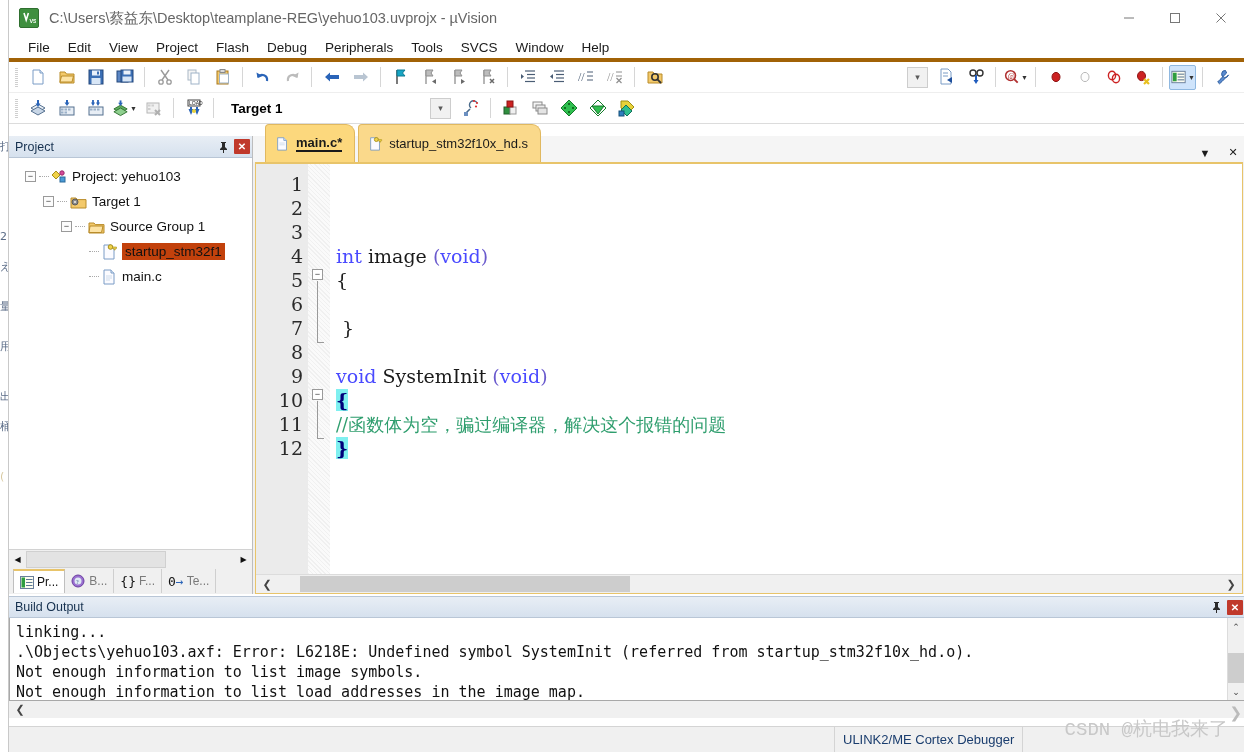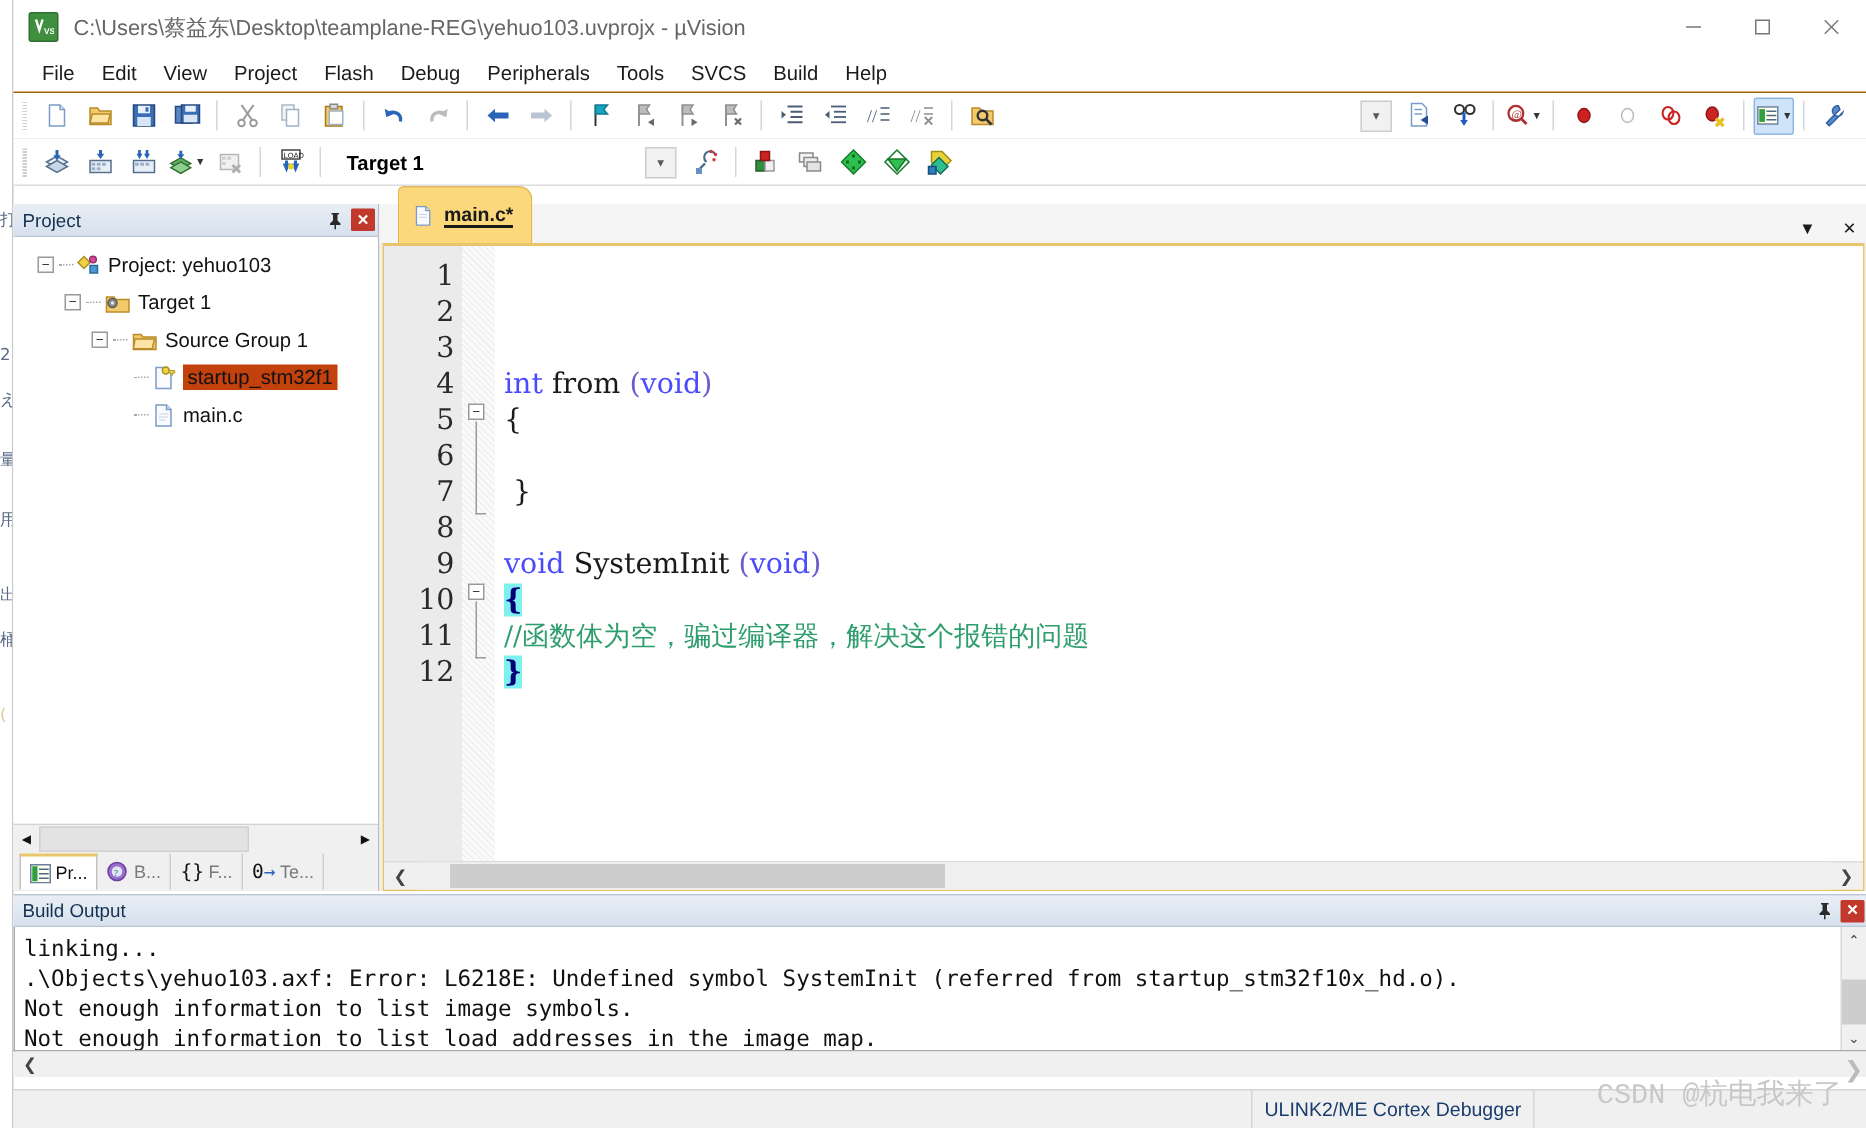--- a/index.html
+++ b/index.html
@@ -60,21 +60,21 @@
   .win-btn {
     width: 46px; height: 36px; display: flex;
     align-items: center; justify-content: center;
     color: #777; font-size: 14px;
   }
 
   
   .menubar {
     height: 26px; display: flex; align-items: center;
     padding-left: 10px; background: #ffffff;
-    border-bottom: 1px solid #a16207;
+    border-bottom: 4px solid #a16207;
   }
   .menu-item {
     padding: 3px 9px; font-size: 13.5px; color: #1b1b1b;
     font-family: "Liberation Sans", sans-serif; cursor: default;
   }
 
   
   .toolbar {
     height: 31px; display: flex; align-items: center;
     background: #ffffff; padding-left: 6px;
@@ -403,21 +403,21 @@
     <div class="menubar">
       <div class="menu-item">File</div>
       <div class="menu-item">Edit</div>
       <div class="menu-item">View</div>
       <div class="menu-item">Project</div>
       <div class="menu-item">Flash</div>
       <div class="menu-item">Debug</div>
       <div class="menu-item">Peripherals</div>
       <div class="menu-item">Tools</div>
       <div class="menu-item">SVCS</div>
-      <div class="menu-item">Build</div>
+      <div class="menu-item">Window</div>
       <div class="menu-item">Help</div>
     </div>
 
     <div class="toolbar">
       <div class="grip"></div>
 
       <div class="tb-btn">
         <svg class="ic" viewBox="0 0 18 18">
             <path d="M4 2h7l3 3v11H4z" fill="#fff" stroke="#7a9cc6" stroke-width="1"></path>
             <path d="M11 2v3h3" fill="#dfeaf6" stroke="#7a9cc6" stroke-width="1"></path>
@@ -917,20 +917,28 @@
           <div class="etab active">
             <svg width="15" height="15" viewBox="0 0 17 17">
               <path d="M3 2h7l3 3v11H3z" fill="#fbfbff" stroke="#7a9cc6"></path>
               <path d="M10 2v3h3" fill="#dfeaf6" stroke="#7a9cc6"></path>
               <g stroke="#c3d4e6" stroke-width="0.8">
                   <line x1="5" y1="8" x2="11" y2="8"></line>
                   <line x1="5" y1="10" x2="11" y2="10"></line>
                 </g>
             </svg>
             <span class="tab-name active-name">main.c*</span>
+          </div>
+          <div class="etab">
+            <svg width="15" height="15" viewBox="0 0 17 17">
+              <path d="M3 2h7l3 3v11H3z" fill="#fbfbff" stroke="#7a9cc6"></path>
+              <circle cx="9.5" cy="4" r="2.3" fill="#f0d24a" stroke="#a8901a"></circle>
+              <path d="M11.5 4 h4 v1.6 h-1.3 v1.4 h-1.2 V5.6 H11.5z" fill="#f0d24a" stroke="#a8901a" stroke-width="0.6"></path>
+            </svg>
+            <span class="tab-name">startup_stm32f10x_hd.s</span>
           </div>
           <div class="tabstrip-right">
             <div class="ts-btn">▼</div>
             <div class="ts-btn">✕</div>
           </div>
         </div>
 
         <div class="editor-frame">
           <div class="code-view">
 
@@ -955,21 +963,21 @@
               <div class="fold-end" style="top:178px;"></div>
               <div class="fold-box" style="top:225px;">−</div>
               <div class="fold-line" style="top:237px; height:38px;"></div>
               <div class="fold-end" style="top:274px;"></div>
             </div>
 
             <div class="code-col">
               <div class="cl">&nbsp;</div>
               <div class="cl">&nbsp;</div>
               <div class="cl">&nbsp;</div>
-              <div class="cl"><span class="kw">int</span><span> from </span><span class="punct">(</span><span class="kw">void</span><span class="punct">)</span></div>
+              <div class="cl"><span class="kw">int</span><span> image </span><span class="punct">(</span><span class="kw">void</span><span class="punct">)</span></div>
               <div class="cl"><span>{</span></div>
               <div class="cl">&nbsp;</div>
               <div class="cl"><span style="padding-left:6px;">}</span></div>
               <div class="cl">&nbsp;</div>
               <div class="cl"><span class="kw">void</span><span> SystemInit </span><span class="punct">(</span><span class="kw">void</span><span class="punct">)</span></div>
               <div class="cl"><span class="br">{</span></div>
               <div class="cl"><span class="cm" style="font-size:18px;">//函数体为空，骗过编译器，解决这个报错的问题</span></div>
               <div class="cl"><span class="br">}</span></div>
             </div>
           </div>

